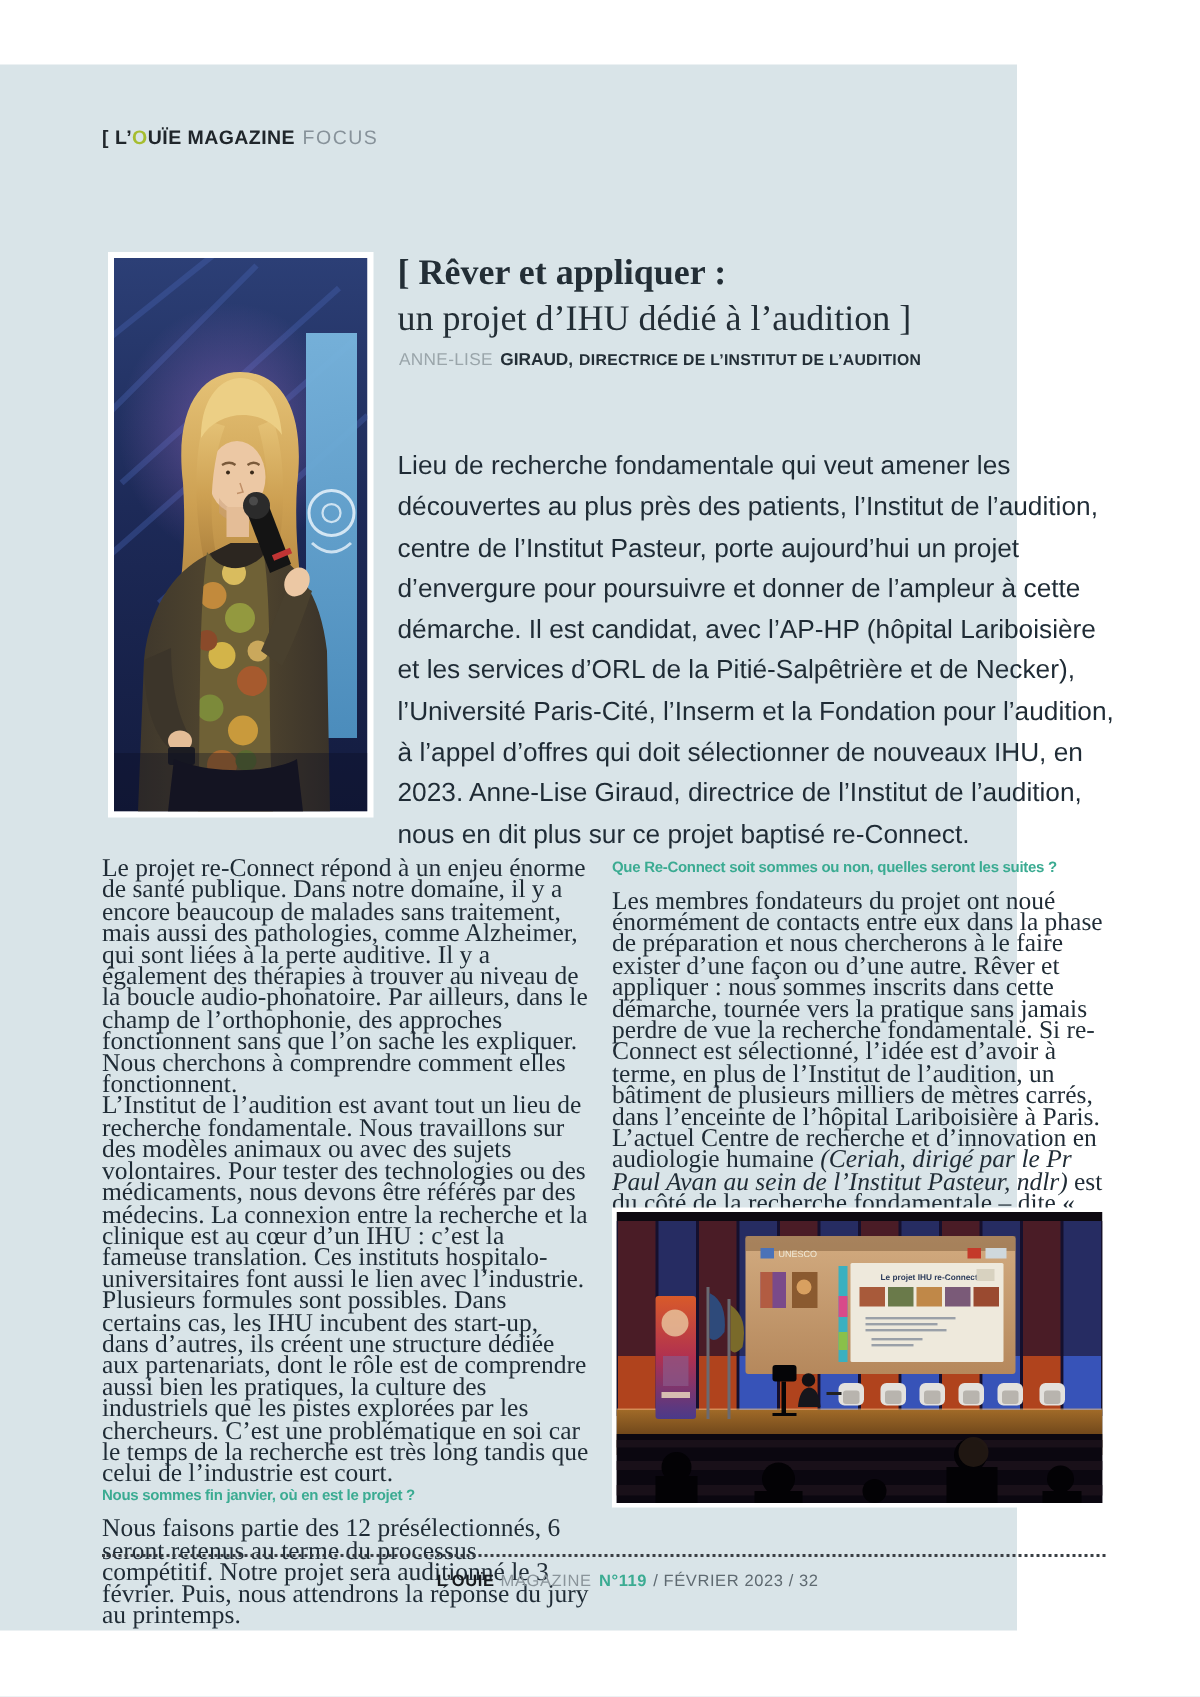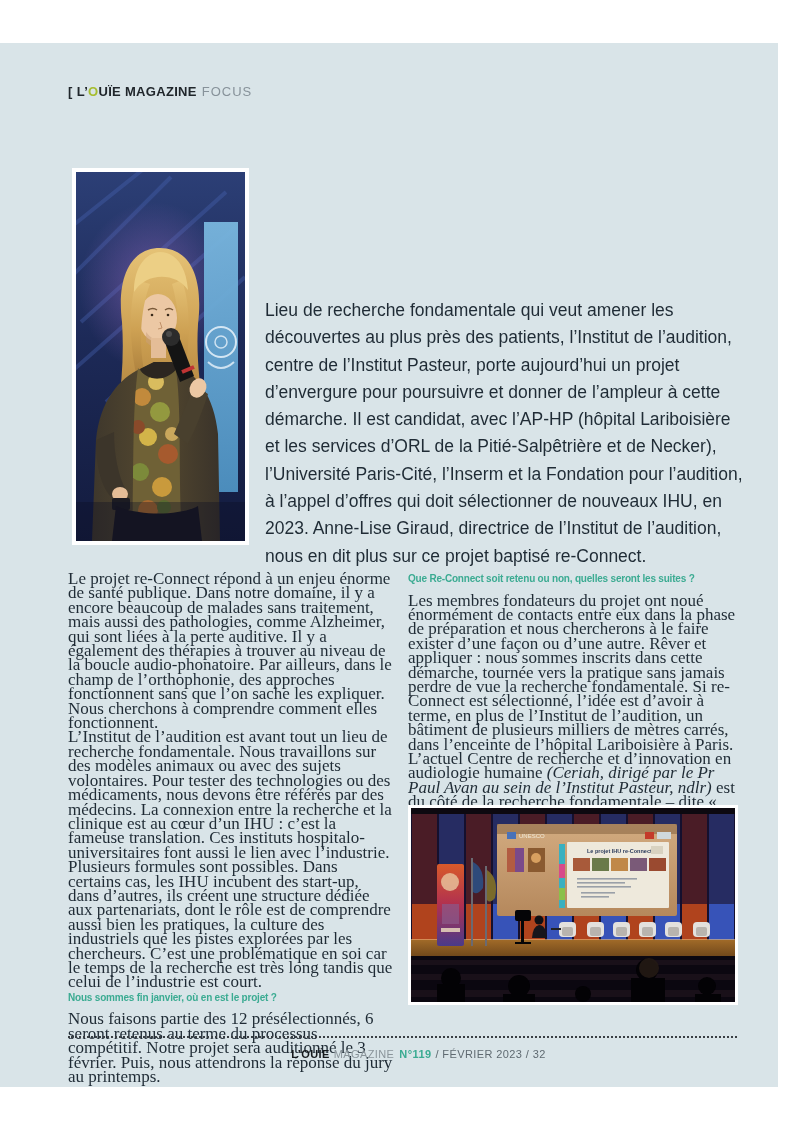--- a/index.html
+++ b/index.html
@@ -1,21 +1,21 @@
 <!DOCTYPE html>
 <html lang="fr"><head>
 <meta charset="utf-8">
 <style>
   html,body{margin:0;padding:0;}
   body{
     width:800px;height:1131px;position:relative;background:#ffffff;
     font-family:"Liberation Sans",sans-serif;overflow:hidden;
   }
   .paper{
-    position:absolute;left:0;top:43px;width:778px;height:1044px;
+    position:absolute;left:0;top:43px;width:678px;height:1044px;
     background:#d9e4e8;
   }
   .abs{position:absolute;}
 
   
   .hdr{left:68px;top:41px;font-size:13px;font-weight:700;color:#20262b;letter-spacing:.3px;white-space:nowrap;}
   .hdr .bracket{margin-right:4px;}
   .hdr .accent{color:#a6bd2f;}
   .hdr .focus{color:#87929a;font-weight:400;margin-left:5px;letter-spacing:1px;}
 
@@ -150,33 +150,36 @@
         <path d="M20,268 C20,296 26,316 36,326 L50,318 C42,304 38,282 38,260 Z" fill="#3c352a"></path>
         <ellipse cx="44" cy="322" rx="8" ry="7" fill="#e4bd97"></ellipse>
         <rect x="36" y="326" width="18" height="12" rx="2" fill="#1c1c22"></rect>
         <path d="M36,369 L40,334 C62,344 104,344 122,334 L126,369 Z" fill="#191722"></path>
       </g>
       <rect y="330" width="169" height="39" fill="#0c0f22" opacity=".35"></rect>
     </svg>
   </figure>
 
   <div class="abs title">
+    <div class="l1">[ Rêver et appliquer :</div>
+    <div class="l2">un projet d’IHU dédié à l’audition ]</div>
   </div>
+  <div class="abs byline"><span class="fn">ANNE-LISE</span><span class="ln">GIRAUD,</span><span class="role">DIRECTRICE DE L’INSTITUT DE L’AUDITION</span></div>
 
   <p class="abs intro" style="margin:0;">Lieu de recherche fondamentale qui veut amener les découvertes au plus près des patients, l’Institut de l’audition, centre de l’Institut Pasteur, porte aujourd’hui un projet d’envergure pour poursuivre et donner de l’ampleur à cette démarche. Il est candidat, avec l’AP-HP (hôpital Lariboisière et les services d’ORL de la Pitié-Salpêtrière et de Necker), l’Université Paris-Cité, l’Inserm et la Fondation pour l’audition, à l’appel d’offres qui doit sélectionner de nouveaux IHU, en 2023. Anne-Lise Giraud, directrice de l’Institut de l’audition, nous en dit plus sur ce projet baptisé re-Connect.</p>
 
   <div class="abs col col-left">
     <p class="bp">Le projet re-Connect répond à un enjeu énorme de santé publique. Dans notre domaine, il y a encore beaucoup de malades sans traitement, mais aussi des pathologies, comme Alzheimer, qui sont liées à la perte auditive. Il y a également des thérapies à trouver au niveau de la boucle audio-phonatoire. Par ailleurs, dans le champ de l’orthophonie, des approches fonctionnent sans que l’on sache les expliquer. Nous cherchons à comprendre comment elles fonctionnent.</p>
     <p class="bp">L’Institut de l’audition est avant tout un lieu de recherche fondamentale. Nous travaillons sur des modèles animaux ou avec des sujets volontaires. Pour tester des technologies ou des médicaments, nous devons être référés par des médecins. La connexion entre la recherche et la clinique est au cœur d’un IHU : c’est la fameuse translation. Ces instituts hospitalo-universitaires font aussi le lien avec l’industrie. Plusieurs formules sont possibles. Dans certains cas, les IHU incubent des start-up, dans d’autres, ils créent une structure dédiée aux partenariats, dont le rôle est de comprendre aussi bien les pratiques, la culture des industriels que les pistes explorées par les chercheurs. C’est une problématique en soi car le temps de la recherche est très long tandis que celui de l’industrie est court.</p>
     <p class="q later">Nous sommes fin janvier, où en est le projet ?</p>
     <p class="bp">Nous faisons partie des 12 présélectionnés, 6 seront retenus au terme du processus compétitif. Notre projet sera auditionné le 3 février. Puis, nous attendrons la réponse du jury au printemps.</p>
   </div>
 
   <div class="abs col col-right">
-    <p class="q">Que Re-Connect soit retenu ou non, quelles seront les suites ?</p>
+    <p class="q">Que Re-Connect soit sommes ou non, quelles seront les suites ?</p>
     <p class="bp"><span>Les membres fondateurs du projet ont noué énormément de contacts entre eux dans la phase de préparation et nous chercherons à le faire exister d’une façon ou d’une autre. Rêver et appliquer : nous sommes inscrits dans cette démarche, tournée vers la pratique sans jamais perdre de vue la recherche fondamentale. Si re-Connect est sélectionné, l’idée est d’avoir à terme, en plus de l’Institut de l’audition, un bâtiment de plusieurs milliers de mètres carrés, dans l’enceinte de l’hôpital Lariboisière à Paris. L’actuel Centre de recherche et d’innovation en audiologie humaine </span><span class="it">(Ceriah, dirigé par le Pr Paul Avan au sein de l’Institut Pasteur, ndlr)</span><span> est du côté de la recherche fondamentale – dite « </span><span class="it">bench</span><span> » - et il y aura un Ceriah « </span><span class="it">bedside</span><span> », au chevet des patients, à Lariboisière.</span></p>
   </div>
 
   <figure class="abs conf" style="margin:0;">
     <svg width="324" height="194" viewBox="0 0 324 194" font-family="Liberation Sans, sans-serif">
       <defs>
         <linearGradient id="scrG" x1="0" y1="0" x2="0" y2="1">
           <stop offset="0" stop-color="#d2ab80"></stop>
             <stop offset="1" stop-color="#b5885c"></stop>
         </linearGradient>

